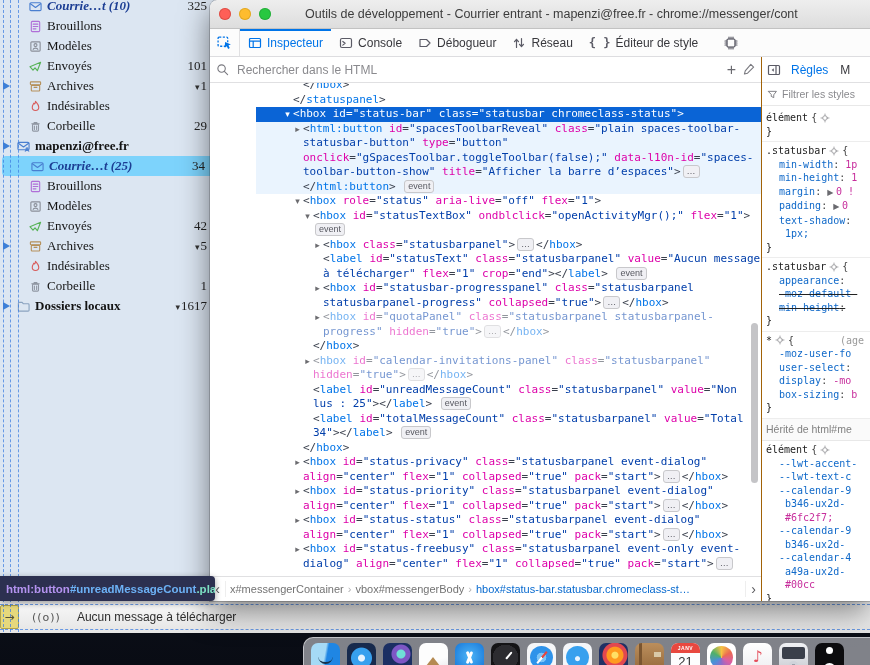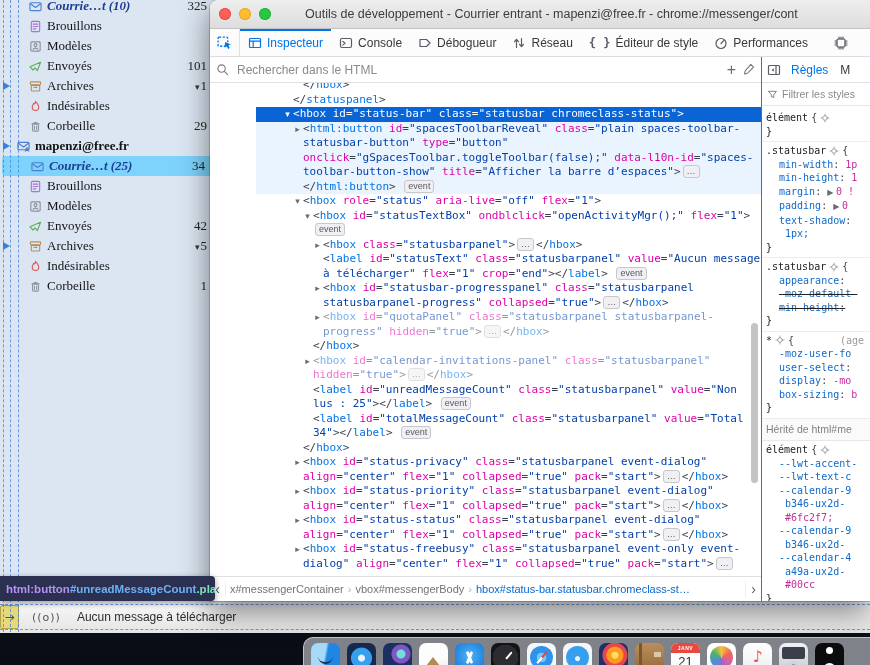--- a/index.html
+++ b/index.html
@@ -357,20 +357,32 @@
               <svg viewBox="0 0 14 14" width="13" height="13" fill="none" stroke="currentColor" stroke-width="1.2" stroke-linecap="round" stroke-linejoin="round">
                 <path d="M3 4h8M5.5 4V2.8h3V4"></path>
                 <rect x="3.8" y="4.5" width="6.4" height="7.5" rx="1"></rect>
                 <path d="M5.8 6.5v3.6M8.2 6.5v3.6"></path>
               </svg>
             </span>
           </span>
           <span class="tb-label">Corbeille</span>
           <span class="tb-count">1</span>
         </div>
+        <div class="tb-row" style="padding-left: 16px;">
+          <span class="nm-arrow"></span>
+          <span class="tb-icon ic-folder">
+            <span style="display: inline-flex;">
+              <svg viewBox="0 0 14 14" width="13" height="13" fill="none" stroke="currentColor" stroke-width="1.2" stroke-linecap="round" stroke-linejoin="round">
+                <path d="M1.5 3.5a1 1 0 0 1 1-1h3l1.2 1.5h5.3a1 1 0 0 1 1 1V11a1 1 0 0 1-1 1H2.5a1 1 0 0 1-1-1z"></path>
+              </svg>
+            </span>
+          </span>
+          <span class="tb-label bold">Dossiers locaux</span>
+          <span class="tb-count"><span class="tb-twisty">▾</span>1617</span>
+        </div>
       </div>
     </div>
 
   <div class="tb-statusbar">
     <button class="reveal-btn">→</button>
     <span class="activity-ic">((o))</span>
     <span class="tb-status-text">Aucun message à télécharger</span>
   </div>
 
   <div class="vguide" style="left:3px"></div>
@@ -435,31 +447,20 @@
                 <svg viewBox="0 0 14 14" width="14" height="14" fill="none" stroke="currentColor" stroke-width="1.2" stroke-linecap="round" stroke-linejoin="round">
                   <path d="M4.5 11.5v-8M4.5 3.5L2.5 5.7M4.5 3.5l2 2.2M9.5 2.5v8M9.5 10.5l-2-2.2M9.5 10.5l2-2.2"></path>
                 </svg>
               </span>
             </span>
             <span>Réseau</span>
           </button>
           <button class="dt-tab">
             <span class="ticon brace-ic">{ }</span>
             <span>Éditeur de style</span>
-          </button>
-          <button class="dt-tab">
-            <span class="ticon">
-              <span style="display: inline-flex;">
-                <svg viewBox="0 0 14 14" width="14" height="14" fill="none" stroke="currentColor" stroke-width="1.2" stroke-linecap="round" stroke-linejoin="round">
-                  <circle cx="7" cy="7.5" r="5"></circle>
-                  <path d="M7 7.5l2.6-2.8"></path>
-                </svg>
-              </span>
-            </span>
-            <span>Performances</span>
           </button>
           <button class="dt-tab icon-only">
             <span class="ticon">
               <span style="display: inline-flex;">
                 <svg viewBox="0 0 14 14" width="14" height="14" fill="none" stroke="currentColor" stroke-width="1.2" stroke-linecap="round" stroke-linejoin="round">
                   <rect x="3" y="3" width="8" height="8" rx="1.2"></rect>
                   <path d="M5 1v2M7 1v2M9 1v2M5 11v2M7 11v2M9 11v2M1 5h2M1 7h2M1 9h2M11 5h2M11 7h2M11 9h2"></path>
                 </svg>
               </span>
             </span>

